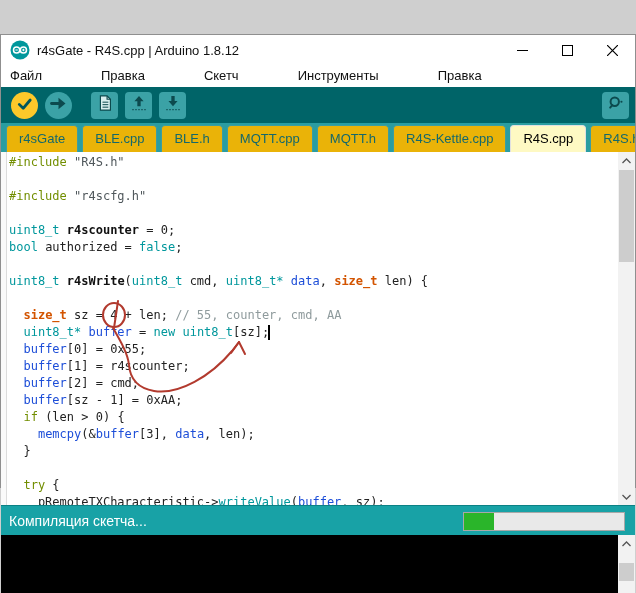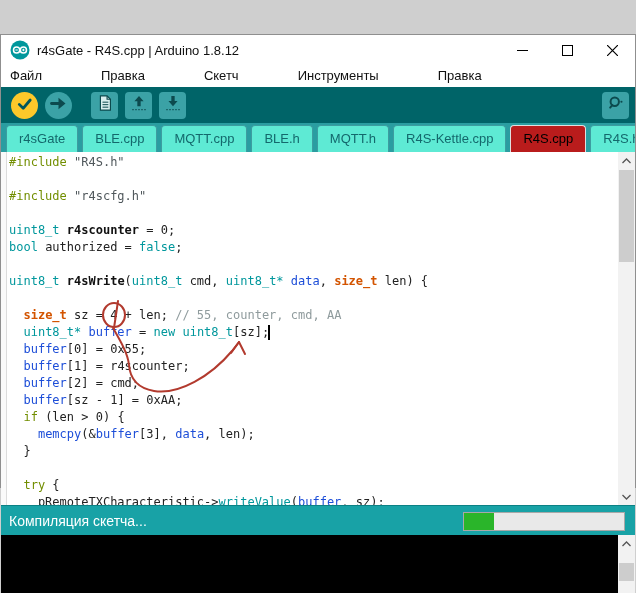--- a/index.html
+++ b/index.html
@@ -23,23 +23,23 @@
   .tbtn{width:27px;height:27px;margin-left:7px;display:flex;align-items:center;justify-content:center;background:#3ba2a6;flex:none;}
   .round{border-radius:50%;}
   .sq{border-radius:4px;}
   .tbtn.verify{background:#fdc82a;margin-left:10px;}
   .tbtn.newdoc{margin-left:19px;}
   .tb-right{margin-left:auto;margin-right:6px;}
   .tbtn.serial{margin-left:0;}
 
   
   .tabstrip{position:absolute;left:0;top:88px;width:634px;height:29px;background:#2a9da1;display:flex;align-items:flex-end;overflow:hidden;}
-  .tab{height:26px;line-height:26px;margin-left:4px;padding:0 12px;background:#5eead4;border:1px solid #3d9da0;border-bottom:none;border-radius:4px 4px 0 0;font-size:13px;color:#14686c;white-space:nowrap;flex:none;}
+  .tab{height:26px;line-height:26px;margin-left:4px;padding:0 12px;background:#eab308;border:1px solid #3d9da0;border-bottom:none;border-radius:4px 4px 0 0;font-size:13px;color:#14686c;white-space:nowrap;flex:none;}
   .tab:first-child{margin-left:5px;}
-  .tab.active{background:#b91c1c;color:#000;border-color:#e0e0e0;}
+  .tab.active{background:#fef9c3;color:#000;border-color:#e0e0e0;}
 
   
   .editor{position:absolute;left:0;top:117px;width:634px;height:353px;background:#ffffff;overflow:hidden;}
   .gutter{position:absolute;left:0;top:0;width:5px;height:353px;background:#fafafa;border-right:1px solid #dcdcdc;}
   .code{position:absolute;left:8px;top:2px;font-family:"DejaVu Sans Mono",monospace;font-size:12px;white-space:pre;}
   .cl{height:17px;line-height:17px;}
   .tk-p{color:#222;}
   .tk-b{color:#111;font-weight:bold;}
   .tk-t{color:#00979c;}
   .tk-o{color:#1d4ed8;}
@@ -164,22 +164,22 @@
             <circle cx="18.5" cy="10.5" r="1.3" fill="#0c4a4e"></circle>
           </svg>
         </span>
       </div>
     </div>
   </div>
 
   <div class="tabstrip">
       <div class="tab"><span>r4sGate</span></div>
       <div class="tab"><span>BLE.cpp</span></div>
+      <div class="tab"><span>BLE.h</span></div>
       <div class="tab"><span>MQTT.cpp</span></div>
-      <div class="tab"><span>BLE.h</span></div>
       <div class="tab"><span>MQTT.h</span></div>
       <div class="tab"><span>R4S-Kettle.cpp</span></div>
       <div class="tab active"><span>R4S.cpp</span></div>
       <div class="tab"><span>R4S.h</span></div>
     </div>
 
   <div class="editor">
     <div class="gutter"></div>
     <div class="code"><div class="cl"><span class="tk-g">#include</span><span class="tk-s"> "R4S.h"</span></div><div class="cl">&nbsp;</div><div class="cl"><span class="tk-g">#include</span><span class="tk-s"> "r4scfg.h"</span></div><div class="cl">&nbsp;</div><div class="cl"><span class="tk-t">uint8_t</span><span class="tk-b"> r4scounter</span><span class="tk-p"> = 0;</span></div><div class="cl"><span class="tk-t">bool</span><span class="tk-p"> authorized = </span><span class="tk-t">false</span><span class="tk-p">;</span></div><div class="cl">&nbsp;</div><div class="cl"><span class="tk-t">uint8_t</span><span class="tk-b"> r4sWrite</span><span class="tk-p">(</span><span class="tk-t">uint8_t</span><span class="tk-p"> cmd, </span><span class="tk-t">uint8_t*</span><span class="tk-o"> data</span><span class="tk-p">, </span><span class="tk-ob">size_t</span><span class="tk-p"> len) {</span></div><div class="cl">&nbsp;</div><div class="cl"><span class="tk-p">  </span><span class="tk-ob">size_t</span><span class="tk-p"> sz = 4 + len; </span><span class="tk-c">// 55, counter, cmd, AA</span></div><div class="cl"><span class="tk-p">  </span><span class="tk-t">uint8_t*</span><span class="tk-o"> buffer</span><span class="tk-p"> = </span><span class="tk-t">new</span><span class="tk-p"> </span><span class="tk-t">uint8_t</span><span class="tk-p">[sz];</span></div><div class="cl"><span class="tk-p">  </span><span class="tk-o">buffer</span><span class="tk-p">[0] = 0x55;</span></div><div class="cl"><span class="tk-p">  </span><span class="tk-o">buffer</span><span class="tk-p">[1] = r4scounter;</span></div><div class="cl"><span class="tk-p">  </span><span class="tk-o">buffer</span><span class="tk-p">[2] = cmd;</span></div><div class="cl"><span class="tk-p">  </span><span class="tk-o">buffer</span><span class="tk-p">[sz - 1] = 0xAA;</span></div><div class="cl"><span class="tk-p">  </span><span class="tk-g">if</span><span class="tk-p"> (len &gt; 0) {</span></div><div class="cl"><span class="tk-p">    </span><span class="tk-o">memcpy</span><span class="tk-p">(&amp;</span><span class="tk-o">buffer</span><span class="tk-p">[3], </span><span class="tk-o">data</span><span class="tk-p">, len);</span></div><div class="cl"><span class="tk-p">  }</span></div><div class="cl">&nbsp;</div><div class="cl"><span class="tk-p">  </span><span class="tk-g">try</span><span class="tk-p"> {</span></div><div class="cl"><span class="tk-p">    pRemoteTXCharacteristic-&gt;</span><span class="tk-t">writeValue</span><span class="tk-p">(</span><span class="tk-o">buffer</span><span class="tk-p">, sz);</span></div></div>
     <div class="caret"></div>

